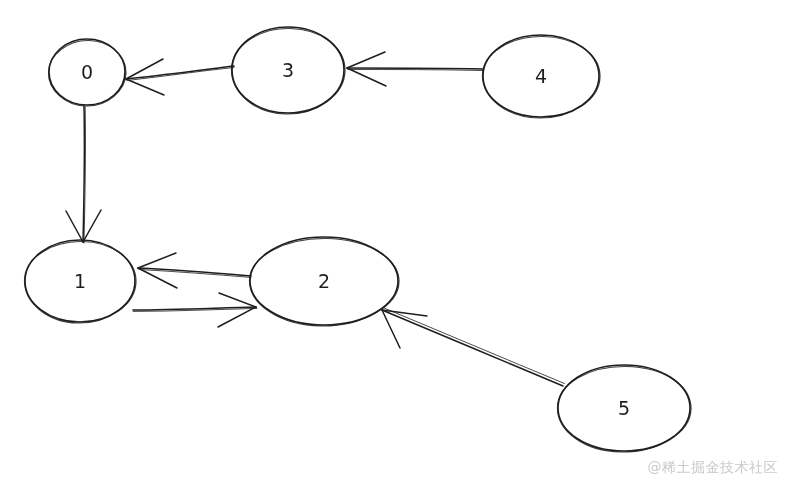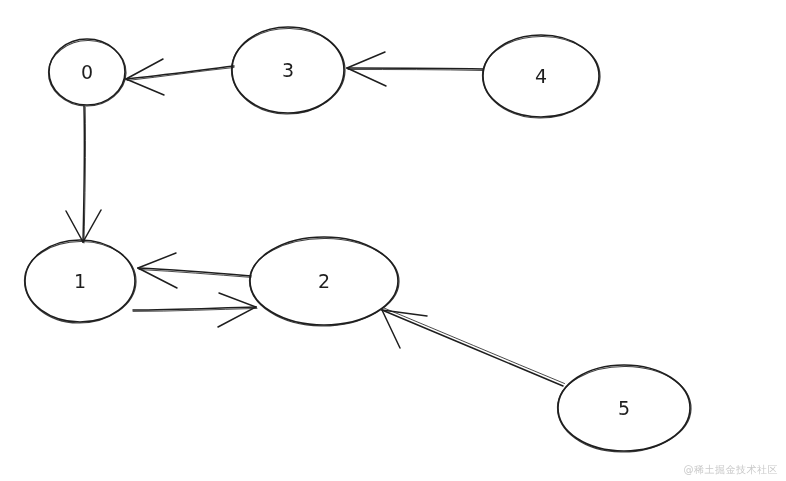--- a/index.html
+++ b/index.html
@@ -62,21 +62,21 @@
     stroke: #1e1e1e;
     stroke-width: 1.5;
     stroke-linecap: round;
     stroke-linejoin: round;
   }
   .watermark {
     position: absolute;
     right: 8px;
     bottom: 4px;
     font-family: "DejaVu Sans", sans-serif;
-    font-size: 10px;
+    font-size: 14px;
     color: #c9c9c9;
     letter-spacing: 0.5px;
     user-select: none;
     white-space: nowrap;
   }
 </style>
 </head>
 <body>
 
 <div id="canvas-wrap">

